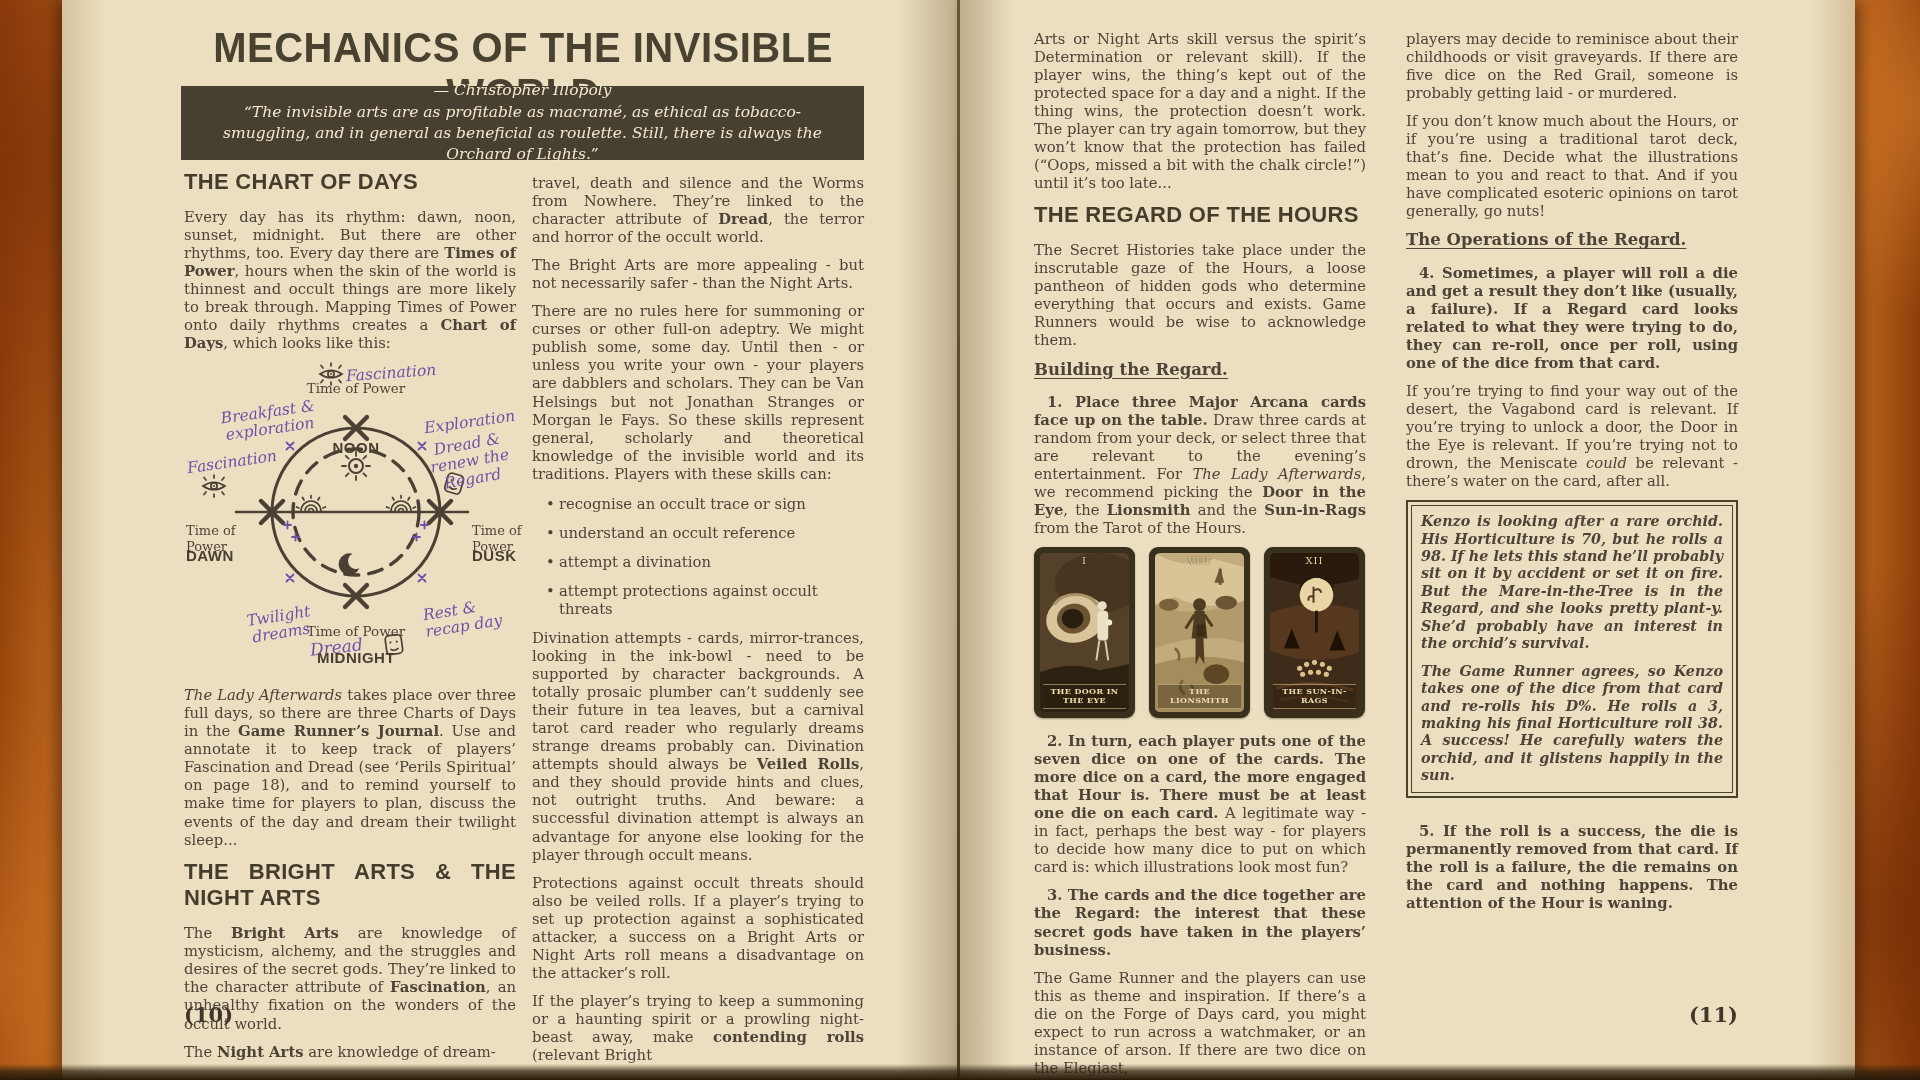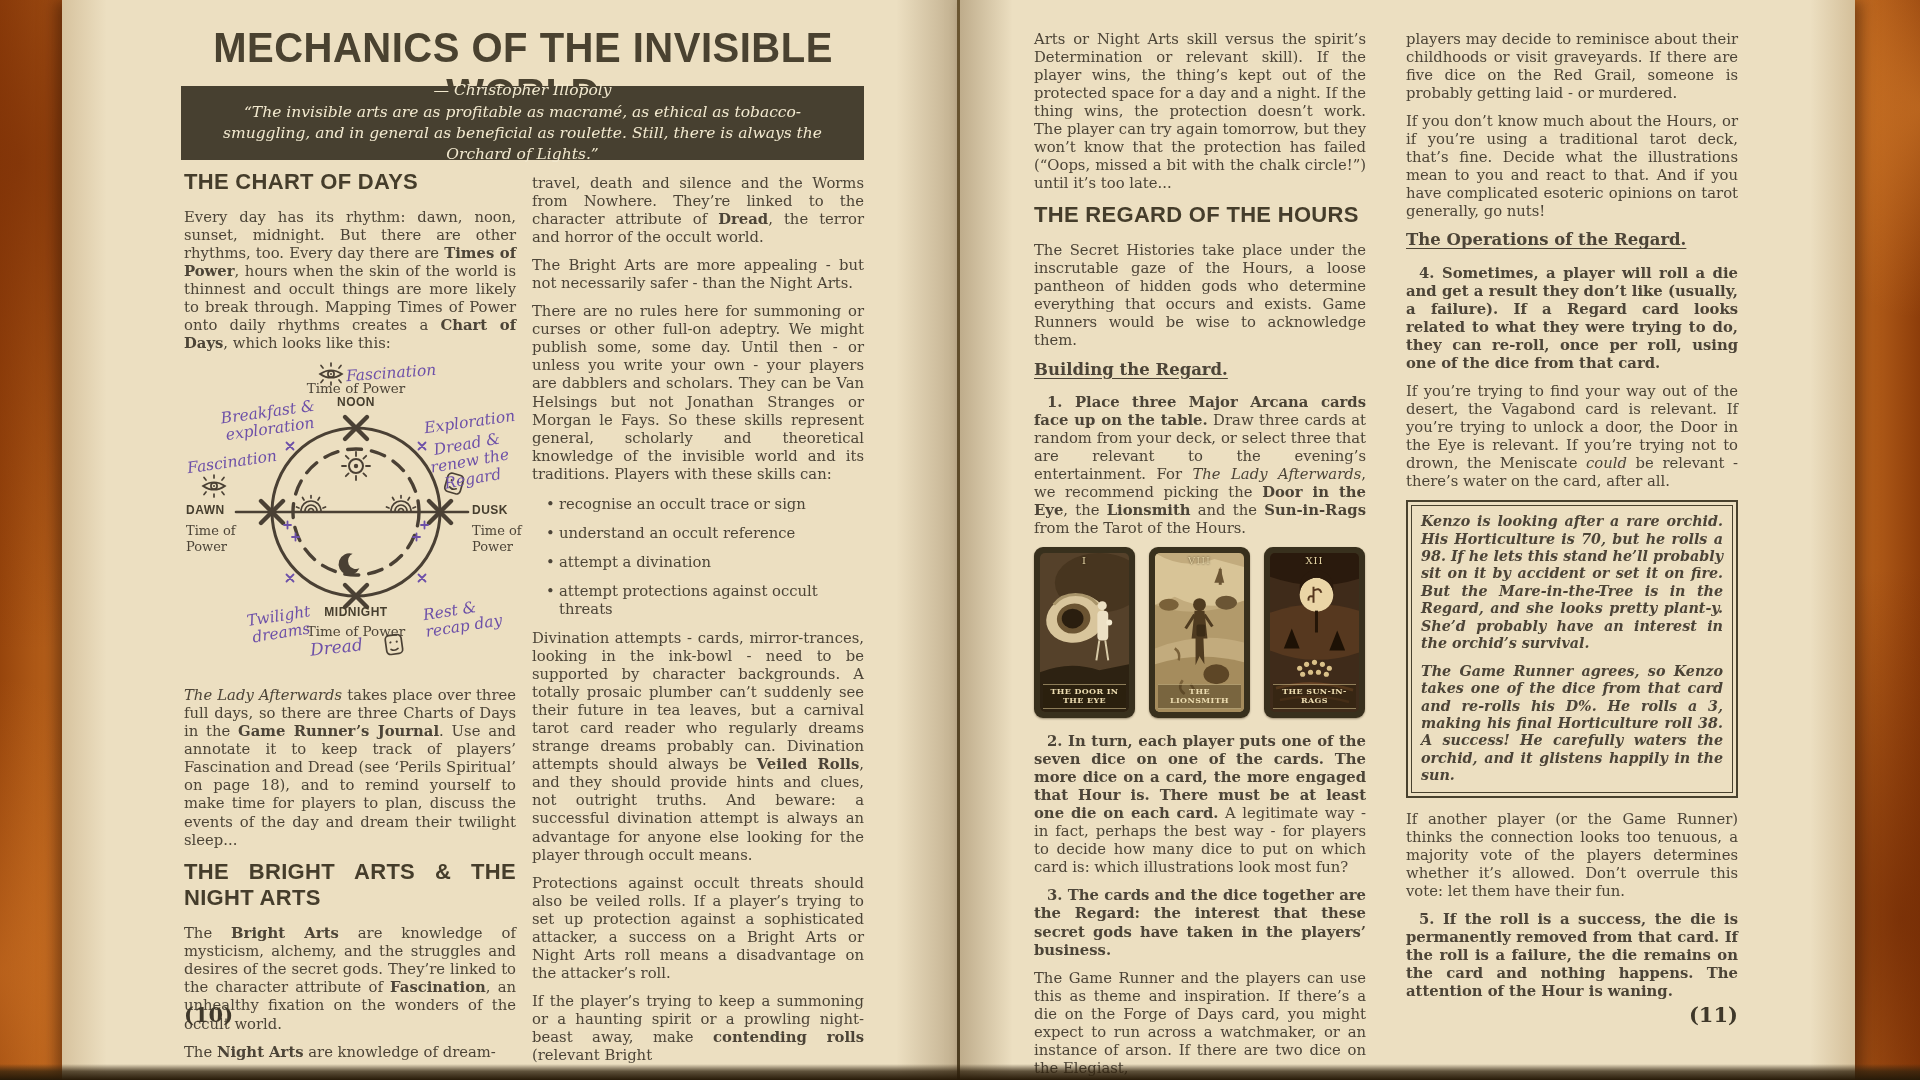--- a/index.html
+++ b/index.html
@@ -40,42 +40,42 @@
   ul.occ{list-style:none;padding:0 0 0 14px;margin:12px 0 10px;}
   ul.occ li{margin:0 0 11px;padding-left:13px;position:relative;text-align:left;}
   ul.occ li::before{content:"\2022";position:absolute;left:0;}
   .pageno{position:absolute;top:1002px;font-weight:bold;font-size:21px;color:#3f382a;}
   .pageno.l{left:184px;} .pageno.r{left:1406px;width:332px;text-align:right;}
 
   
   .diagram{position:relative;width:332px;height:314px;margin:2px 0 10px;text-align:left;}
   .diagram svg.base{position:absolute;left:0;top:0;}
   .dg{position:absolute;white-space:nowrap;}
-  .dg.big{font-family:"Liberation Sans",sans-serif;font-weight:bold;font-size:12px;
-    letter-spacing:.5px;color:#463e2e;}
+  .dg.big{font-family:"Liberation Sans",sans-serif;font-weight:bold;font-size:15px;
+    letter-spacing:.5px;color:#463e2e;margin-top:44px;}
   .dg.tp{font-size:13.5px;color:#4c4437;}
   .dg.small-tp{font-size:13px;line-height:1.25;color:#4c4437;white-space:normal;}
   .dg.ctr{text-align:center;}
   .hand{position:absolute;font-style:italic;color:#6d50a8;font-size:15.5px;line-height:1.12;
     white-space:normal;}
 
   
   .cards{display:flex;gap:14px;margin:2px 0 14px;}
   .card{width:101px;height:171px;background:#38301d;border-radius:9px;position:relative;
     box-shadow:0 1px 2px rgba(40,25,5,.4);}
   .card .art{position:absolute;left:6px;top:6px;right:6px;bottom:6px;border-radius:5px;overflow:hidden;}
   .card .numeral{position:absolute;top:8px;left:0;right:0;text-align:center;z-index:2;
     font-size:10px;letter-spacing:1px;color:#e4d3a4;text-shadow:0 0 2px rgba(30,20,5,.8);}
   .card .caption{position:absolute;bottom:9px;left:9px;right:9px;text-align:center;z-index:2;
     font-weight:bold;font-size:8px;letter-spacing:.4px;color:#ecdcb0;
     border-top:1px solid rgba(220,200,150,.55);border-bottom:1px solid rgba(220,200,150,.55);
     padding:2px 0;background:rgba(40,28,10,.35);}
 
   
-  .example-box{border:2px solid #48412e;padding:3px;margin:2px 0 12px;}
+  .example-box{border:2px solid #48412e;padding:3px;margin:2px 0 24px;}
   .example-inner{border:1px solid #48412e;padding:7px 9px;font-weight:bold;font-style:italic;
     font-size:14.3px;}
   .example-inner p:last-child{margin-bottom:0;}
 </style>
 </head>
 <body>
 
 <div class="stage">
   <div class="page left"></div>
   <div class="page right"></div>
@@ -345,20 +345,19 @@
     <p class="num"><b>4. Sometimes, a player will roll a die and get a result they don’t like (usually, a failure). If a Regard card looks related to what they were trying to do, they can re-roll, once per roll, using one of the dice from that card.</b></p>
     <p>If you’re trying to find your way out of the desert, the Vagabond card is relevant. If you’re trying to unlock a door, the Door in the Eye is relevant. If you’re trying not to drown, the Meniscate <i>could</i> be relevant - there’s water on the card, after all.</p>
 
     <div class="example-box">
       <div class="example-inner">
         <p>Kenzo is looking after a rare orchid. His Horticulture is 70, but he rolls a 98. If he lets this stand he’ll probably sit on it by accident or set it on fire. But the Mare-in-the-Tree is in the Regard, and she looks pretty plant-y. She’d probably have an interest in the orchid’s survival.</p>
         <p>The Game Runner agrees, so Kenzo takes one of the dice from that card and re-rolls his D%. He rolls a 3, making his final Horticulture roll 38. A success! He carefully waters the orchid, and it glistens happily in the sun.</p>
       </div>
     </div>
 
-    <p>If another player (or the Game Runner) thinks the connection looks too tenuous, a majority vote of the players determines whether it’s allowed. Don’t overrule this vote: let them have their fun.</p>
     <p class="num"><b>5. If the roll is a success, the die is permanently removed from that card. If the roll is a failure, the die remains on the card and nothing happens. The attention of the Hour is waning.</b></p>
   </div>
 
   <div class="pageno r">(11)</div>
 
   <div class="bottom-edge"></div>
 </div>
 
 </body></html>

